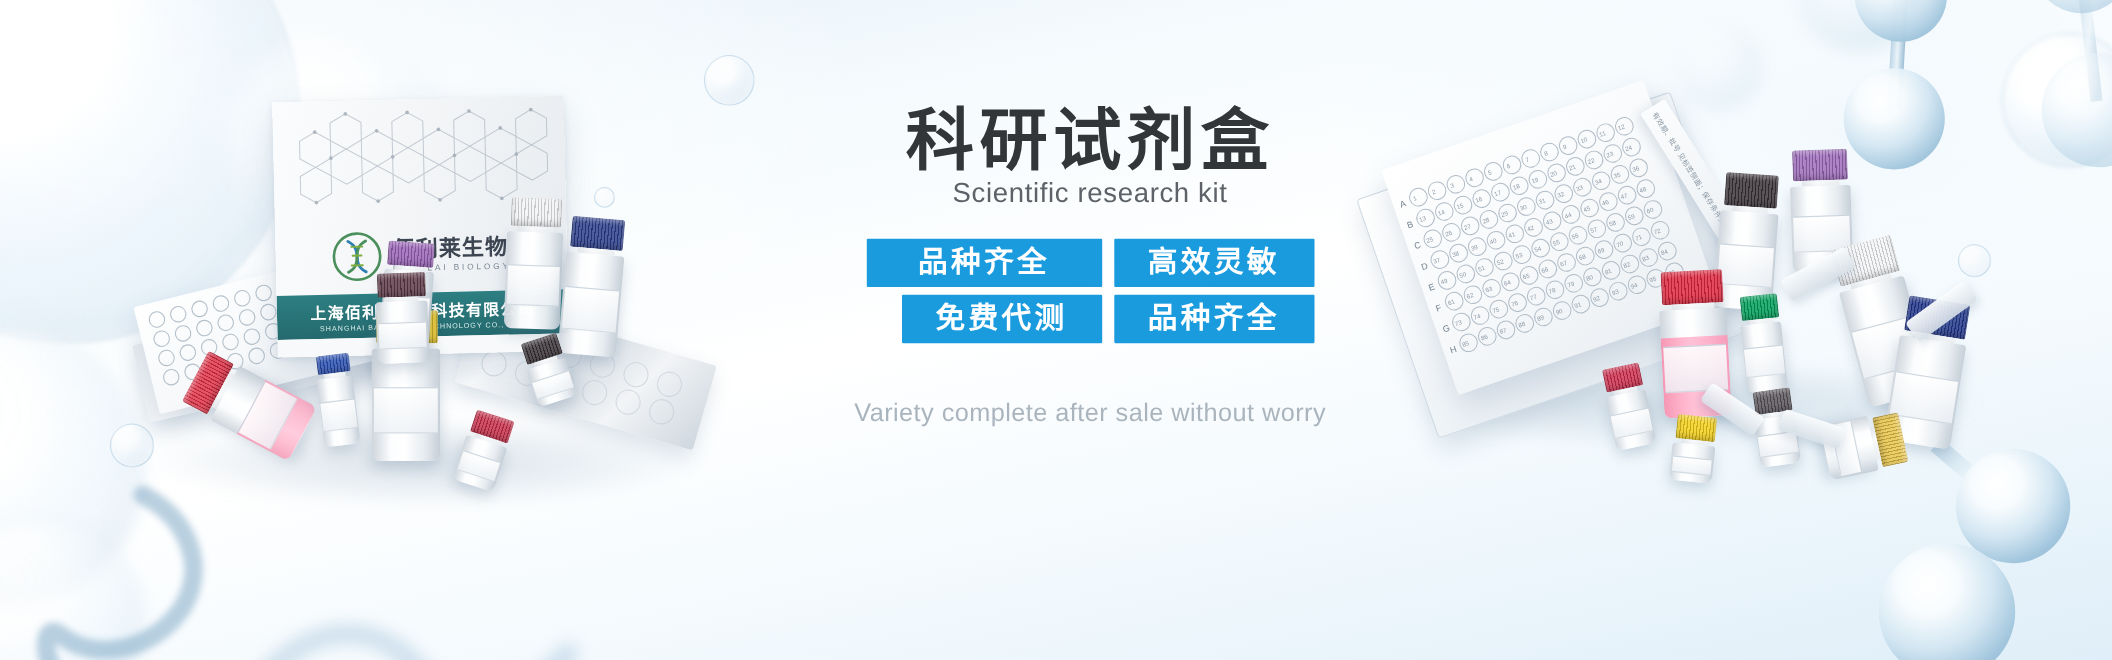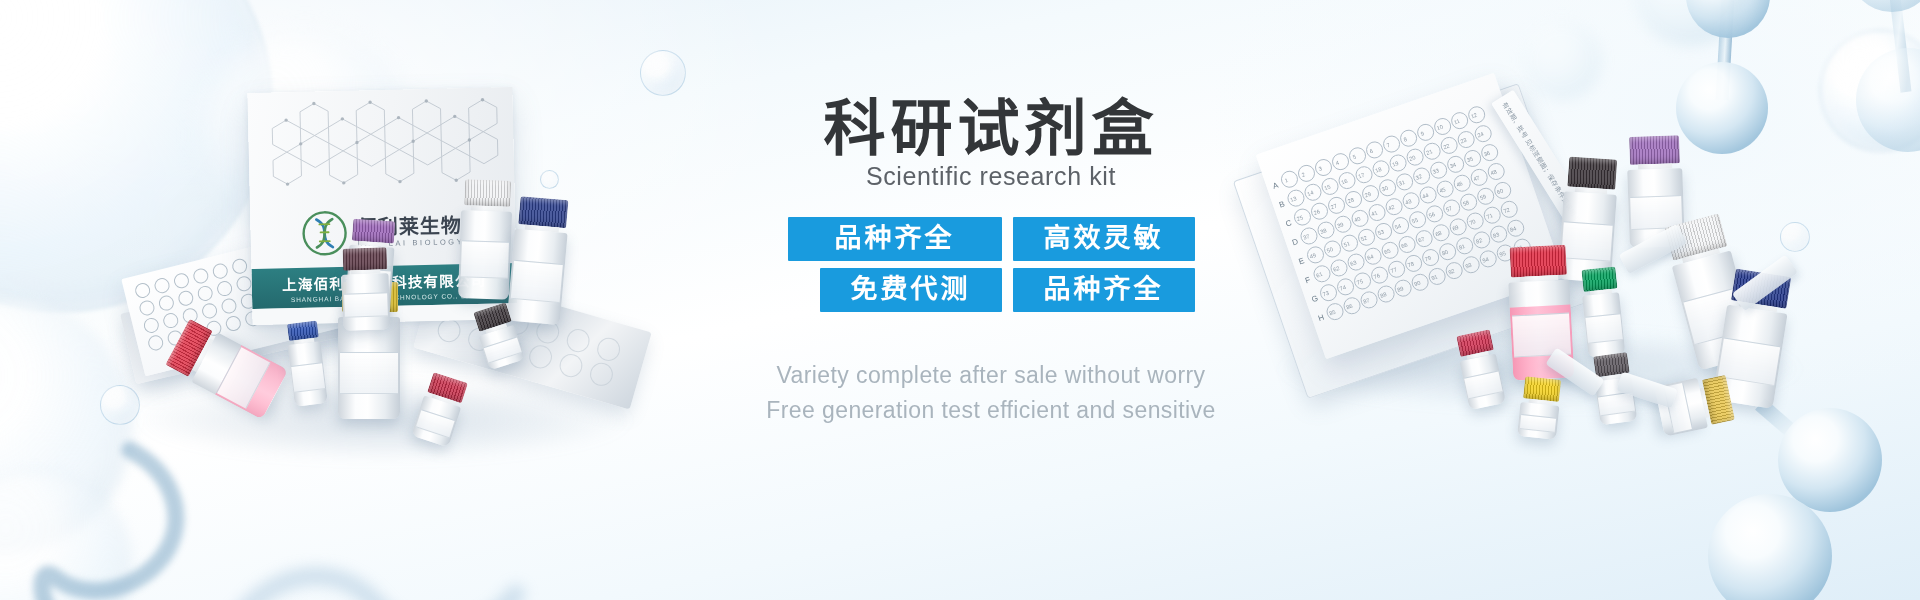--- a/index.html
+++ b/index.html
@@ -804,17 +804,16 @@
 
     <div class="badges">
       <div class="badge" style="background:#199BDE;">品种齐全</div>
       <div class="badge" style="background:#199BDE;">高效灵敏</div>
       <div class="badge" style="background:#199BDE;margin-left:32px;">免费代测</div>
       <div class="badge" style="background:#199BDE;">品种齐全</div>
     </div>
 
     <div class="tagline">
       <div>Variety complete after sale without worry</div>
-      <div>Free generation test efficient and sensitive</div>
     </div>
   </div>
 
 </div>
 
 </body></html>

